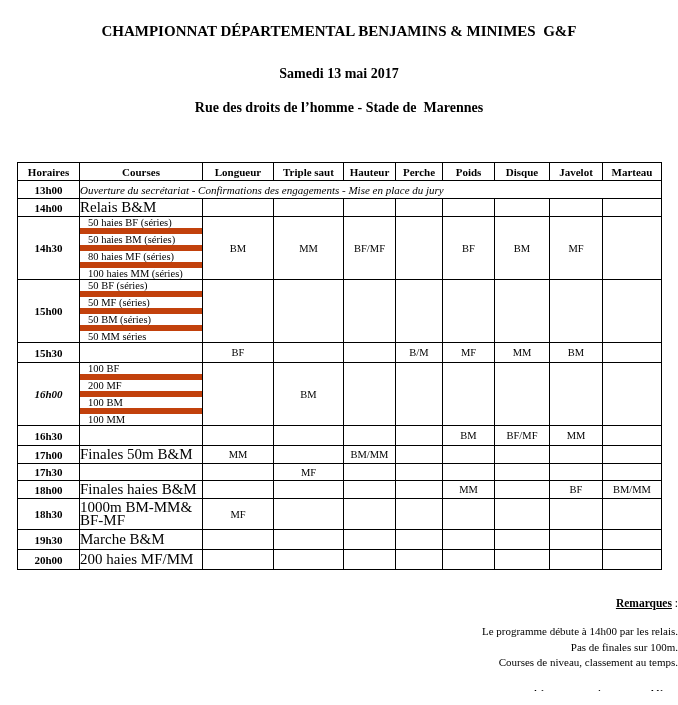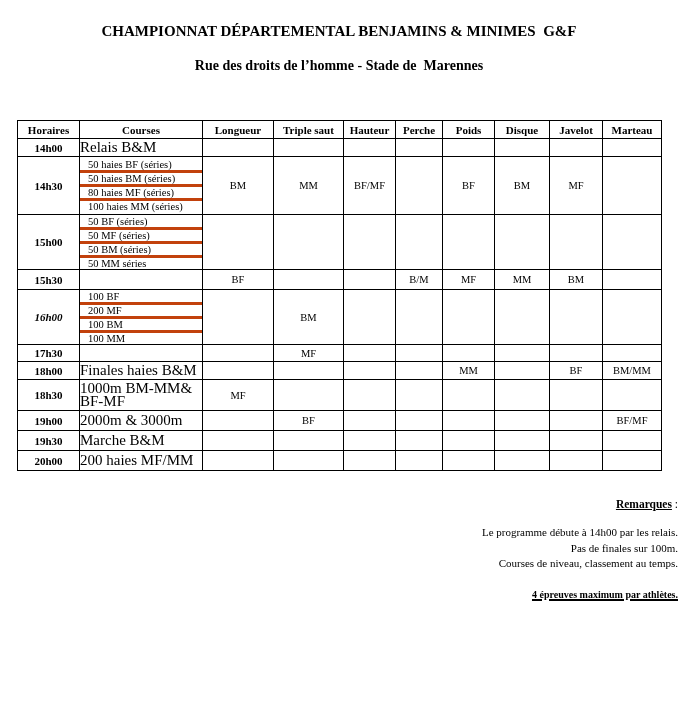--- a/index.html
+++ b/index.html
@@ -37,21 +37,21 @@
   td.course { font-size:15px; text-align:left; padding-left:8px; }
   td.val    { font-size:10.5px; text-align:center; }
   td.span-cell { font-size:11px; font-style:italic; padding-left:6px; }
   td.subwrap { padding:0; }
   .sub {
     box-sizing:border-box;
     height:25%;
     display:flex; align-items:center;
     padding-left:8px;
     font-size:10.5px;
-    border-bottom:3px solid #c2410c;
+    border-bottom:6px solid #c2410c;
   }
   .sub:last-child { border-bottom:none; }
   .two-line { line-height:13px; }
 
   tr.h17 { height:17px; } tr.h18 { height:18px; } tr.h20 { height:20px; }
   tr.h31 { height:31px; } tr.h55 { height:55px; } tr.h58 { height:58px; }
 
   .remarks { margin:27px 0 0 18px;text-align:right; }
   .rem-head { font-size:11.5px; }
   .rem-head .hd { font-weight:bold; text-decoration:underline; }
@@ -64,20 +64,21 @@
     text-decoration-thickness:2px;
   }
 </style>
 </head>
 <body>
 
 <div class="page">
 
   <div class="doc-header">
     <div class="title">CHAMPIONNAT DÉPARTEMENTAL BENJAMINS &amp; MINIMES  G&amp;F</div>
+    <div class="subtitle">Samedi 13 mai 2017</div>
     <div class="subtitle place">Rue des droits de l’homme - Stade de  Marennes</div>
   </div>
 
   <table class="sched">
     <colgroup>
       <col style="width:62px">
         <col style="width:123px">
         <col style="width:71px">
         <col style="width:70px">
         <col style="width:52px">
@@ -95,20 +96,24 @@
         <th>Triple saut</th>
         <th>Hauteur</th>
         <th>Perche</th>
         <th>Poids</th>
         <th>Disque</th>
         <th>Javelot</th>
         <th>Marteau</th>
       </tr>
     </thead>
     <tbody>
+      <tr class="h18">
+        <td class="time">13h00</td>
+        <td class="span-cell" colspan="9">Ouverture du secrétariat - Confirmations des engagements - Mise en place du jury</td>
+      </tr>
 
       <tr class="h18">
         <td class="time">14h00</td>
         <td class="course">Relais B&amp;M</td>
         <td class="val"></td>
         <td class="val"></td>
         <td class="val"></td>
         <td class="val"></td>
         <td class="val"></td>
         <td class="val"></td>
@@ -176,21 +181,45 @@
         <td class="val"></td>
         <td class="val">BM</td>
         <td class="val"></td>
         <td class="val"></td>
         <td class="val"></td>
         <td class="val"></td>
         <td class="val"></td>
         <td class="val"></td>
       </tr>
 
-
+      <tr class="h20">
+        <td class="time">16h30</td>
+        <td class="course"></td>
+        <td class="val"></td>
+        <td class="val"></td>
+        <td class="val"></td>
+        <td class="val"></td>
+        <td class="val">BM</td>
+        <td class="val">BF/MF</td>
+        <td class="val">MM</td>
+        <td class="val"></td>
+      </tr>
+
+      <tr class="h17">
+        <td class="time">17h00</td>
+        <td class="course">Finales 50m B&amp;M</td>
+        <td class="val">MM</td>
+        <td class="val"></td>
+        <td class="val">BM/MM</td>
+        <td class="val"></td>
+        <td class="val"></td>
+        <td class="val"></td>
+        <td class="val"></td>
+        <td class="val"></td>
+      </tr>
 
       <tr class="h17">
         <td class="time">17h30</td>
         <td class="course"></td>
         <td class="val"></td>
         <td class="val">MF</td>
         <td class="val"></td>
         <td class="val"></td>
         <td class="val"></td>
         <td class="val"></td>
@@ -220,32 +249,20 @@
         <td class="val">MF</td>
         <td class="val"></td>
         <td class="val"></td>
         <td class="val"></td>
         <td class="val"></td>
         <td class="val"></td>
         <td class="val"></td>
         <td class="val"></td>
       </tr>
 
-      <tr class="h20">
-        <td class="time">19h00</td>
-        <td class="course">2000m &amp; 3000m</td>
-        <td class="val"></td>
-        <td class="val">BF</td>
-        <td class="val"></td>
-        <td class="val"></td>
-        <td class="val"></td>
-        <td class="val"></td>
-        <td class="val"></td>
-        <td class="val">BF/MF</td>
-      </tr>
 
       <tr class="h20">
         <td class="time">19h30</td>
         <td class="course">Marche B&amp;M</td>
         <td class="val"></td>
         <td class="val"></td>
         <td class="val"></td>
         <td class="val"></td>
         <td class="val"></td>
         <td class="val"></td>

